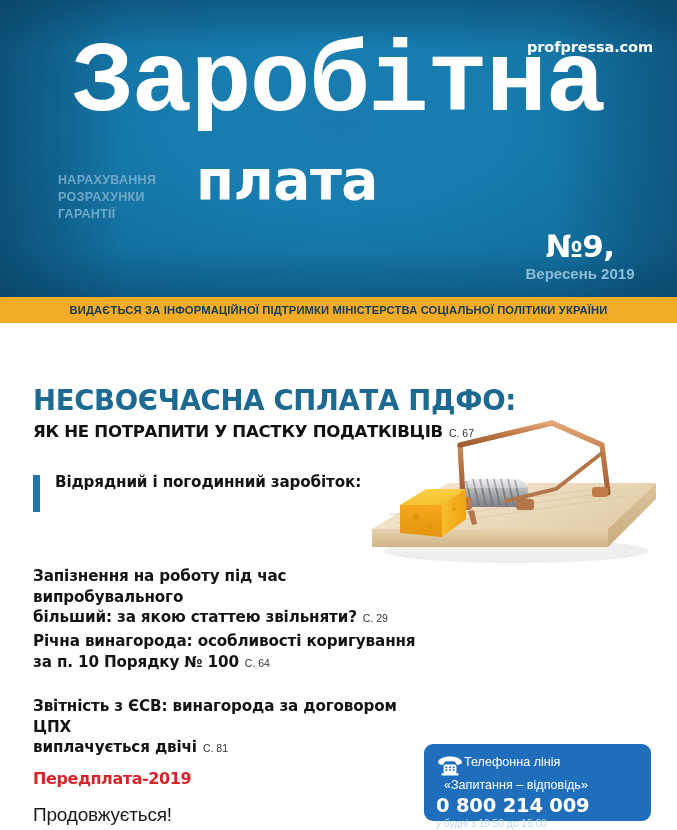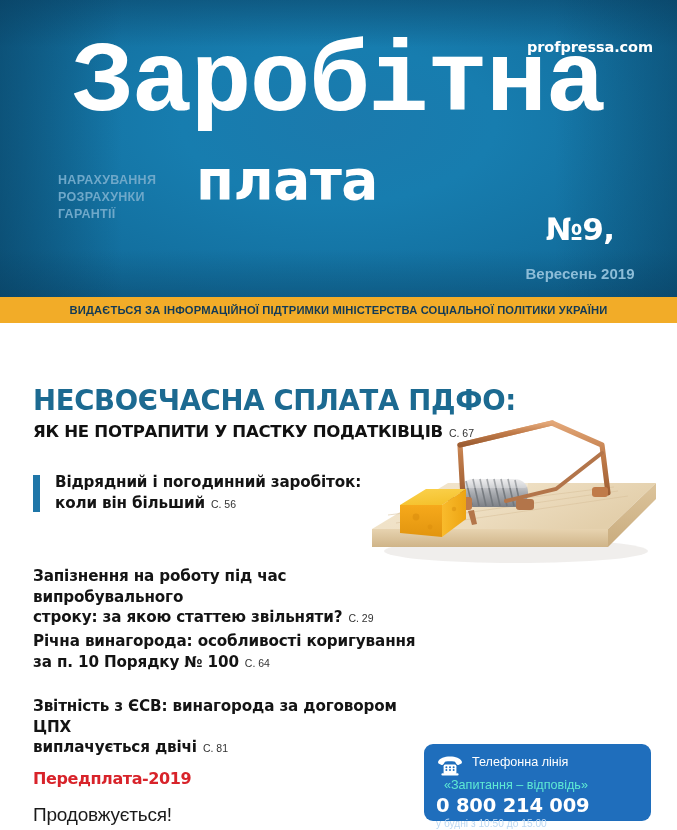--- a/index.html
+++ b/index.html
@@ -114,21 +114,21 @@
     line-height: 34px;
     font-weight: bold;
     letter-spacing: -0.5px;
     font-family: "DejaVu Sans", sans-serif;
   }
   .issue-date {
     color: #8dbdd8;
     font-size: 15px;
     line-height: 19px;
     font-weight: bold;
-    margin-top: 18px;
+    margin-top: 1px;
   }
 
   
   .ministry-banner {
     position: relative;
     width: 677px;
     height: 26px;
     background: #f2ac28;
     display: flex;
     align-items: center;
@@ -258,39 +258,39 @@
     height: 77px;
     background: #1f6ebc;
     border-radius: 9px;
     z-index: 3;
     padding: 9px 12px 0 12px;
     box-sizing: border-box;
   }
   .phone-row {
     display: flex;
     align-items: flex-start;
-    gap: 8px;
+    gap: 0;
   }
   .phone-icon {
     width: 28px;
     height: 22px;
     flex: 0 0 28px;
     margin-top: 2px;
   }
   .phone-icon svg { display: block; width: 28px; height: 22px; }
   .phone-lines { padding-top: 1px; }
   .phone-line1 {
     color: #ffffff;
     font-size: 12.6px;
     line-height: 16px;
     font-weight: normal;
     white-space: nowrap;
   }
   .phone-line2 {
-    color: #5eead4;
+    color: #ffffff;
     font-size: 12.6px;
     line-height: 16px;
     font-weight: normal;
     white-space: nowrap;
     margin-left: 8px;
   }
   .phone-number {
     color: #ffffff;
     font-size: 19.5px;
     line-height: 23px;
@@ -440,29 +440,26 @@
     <div class="headline-block">
       <div class="headline-main">НЕСВОЄЧАСНА СПЛАТА ПДФО:</div>
       <div class="headline-sub">
         <span>ЯК НЕ ПОТРАПИТИ У ПАСТКУ ПОДАТКІВЦІВ</span><span class="pg">С. 67</span>
       </div>
     </div>
 
     <div class="article article-accent">
       <div class="accent-bar"></div>
       <div>Відрядний і погодинний заробіток:</div>
-      <div>
-        <span>коли він більший</span><span class="pg">С. 56</span>
-      </div>
     </div>
 
     <div class="article article-2">
       <div>Запізнення на роботу під час випробувального</div>
       <div>
-        <span>строку: за якою статтею звільняти?</span><span class="pg">С. 29</span>
+        <span>більший: за якою статтею звільняти?</span><span class="pg">С. 29</span>
       </div>
     </div>
 
     <div class="article article-3">
       <div>Річна винагорода: особливості коригування</div>
       <div>
         <span>за п. 10 Порядку № 100</span><span class="pg">С. 64</span>
       </div>
     </div>
 

